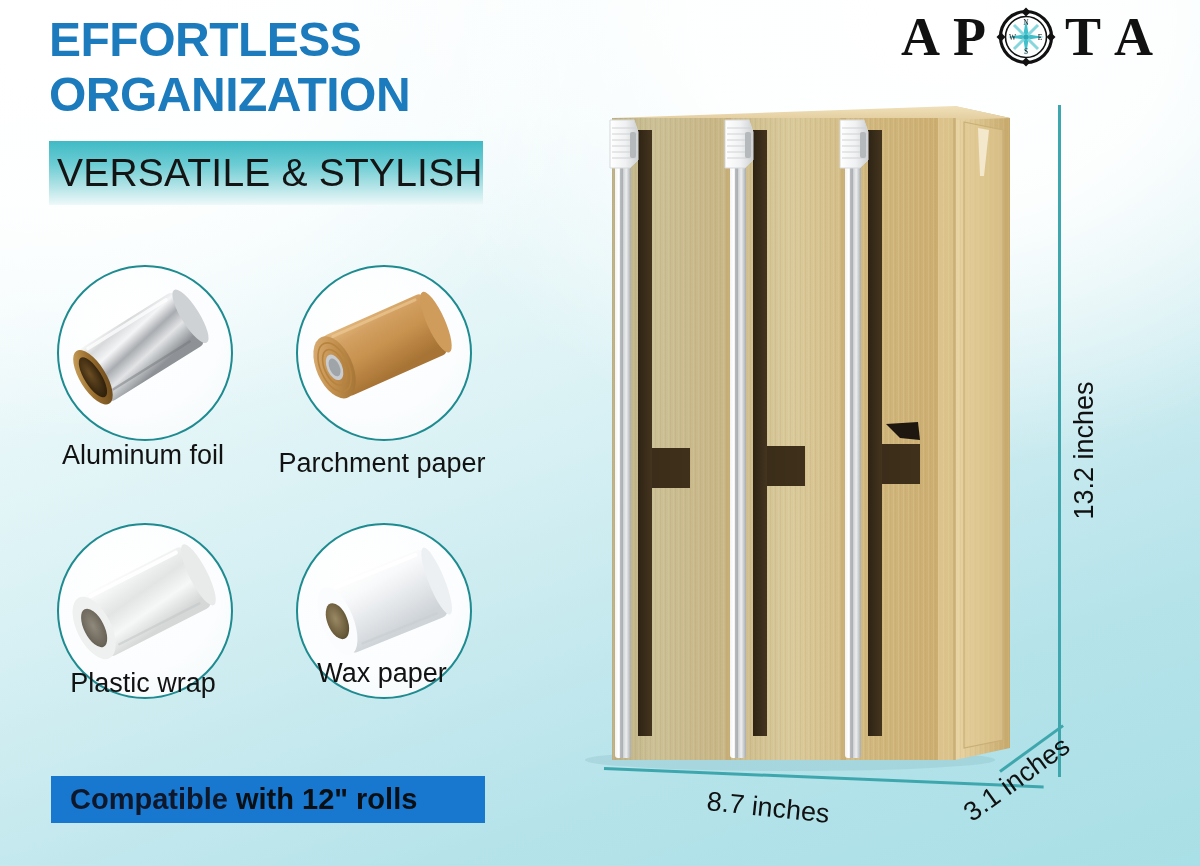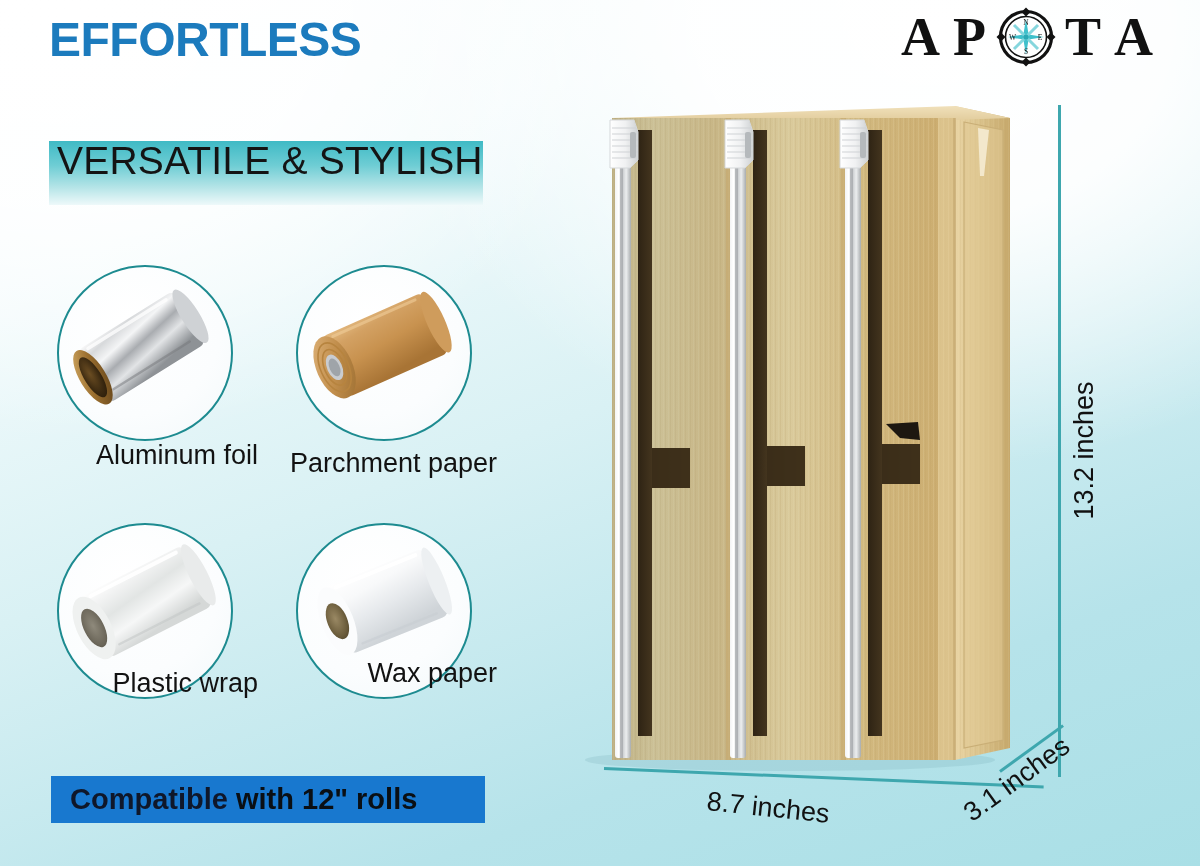--- a/index.html
+++ b/index.html
@@ -24,21 +24,21 @@
     letter-spacing:-0.5px;
     color:#1c7bbd;
     text-transform:uppercase;
   }
   .headline .l2{display:block;}
   .subband{
     position:absolute;left:49px;top:141px;width:434px;height:64px;
     background:linear-gradient(180deg,#3fbac5 0%,#6ecdd4 38%,#b4e4e7 72%,#eef9fa 100%);
   }
   .subband-text{
-    position:absolute;left:57px;top:138px;width:430px;
+    position:absolute;left:57px;top:150px;width:430px;
     font-size:39px;line-height:46px;font-weight:normal;color:#141414;
     letter-spacing:0.2px;white-space:nowrap;
   }
 
   
   .logo{
     position:absolute;right:40px;top:6px;height:62px;
     display:flex;align-items:center;gap:0px;
   }
   .logo .ltr{
@@ -47,21 +47,21 @@
     letter-spacing:1px;margin:0 6px;
   }
   .compass{position:relative;width:62px;height:62px;margin:0 2px;}
   .compass svg{display:block;}
   .circ{
     position:absolute;width:172px;height:172px;border-radius:50%;
     border:2.5px solid #1d8b90;overflow:hidden;
     background:radial-gradient(circle at 40% 32%, #ffffff 0%, #fbfdfe 60%, #f2f8fa 100%);
   }
   .fcap{
-    position:absolute;width:230px;text-align:right;
+    position:absolute;width:230px;text-align:center;
     font-size:27px;color:#121212;white-space:nowrap;
   }
   .c1{left:57px;top:265px;}
   .c2{left:296px;top:265px;}
   .c3{left:57px;top:523px;}
   .c4{left:296px;top:523px;}
   .cap1{left:28px;top:440px;}
   .cap2{left:267px;top:448px;}
   .cap3{left:28px;top:668px;}
   .cap4{left:267px;top:658px;}
@@ -87,20 +87,21 @@
   
   .nosel{user-select:none;}
 </style>
 </head>
 <body>
 
 <div id="stage">
 
   <div class="headline nosel">
     <span>EFFORTLESS</span>
+    <span class="l2">ORGANIZATION</span>
   </div>
   <div class="subband"></div>
   <div class="subband-text nosel">VERSATILE &amp; STYLISH</div>
 
   <div class="logo">
     <span class="ltr">A</span>
     <span class="ltr">P</span>
     <span class="compass">
       <svg width="62" height="62" viewBox="0 0 62 62">
         <circle cx="31" cy="31" r="25.5" fill="none" stroke="#111" stroke-width="3.2"></circle>

